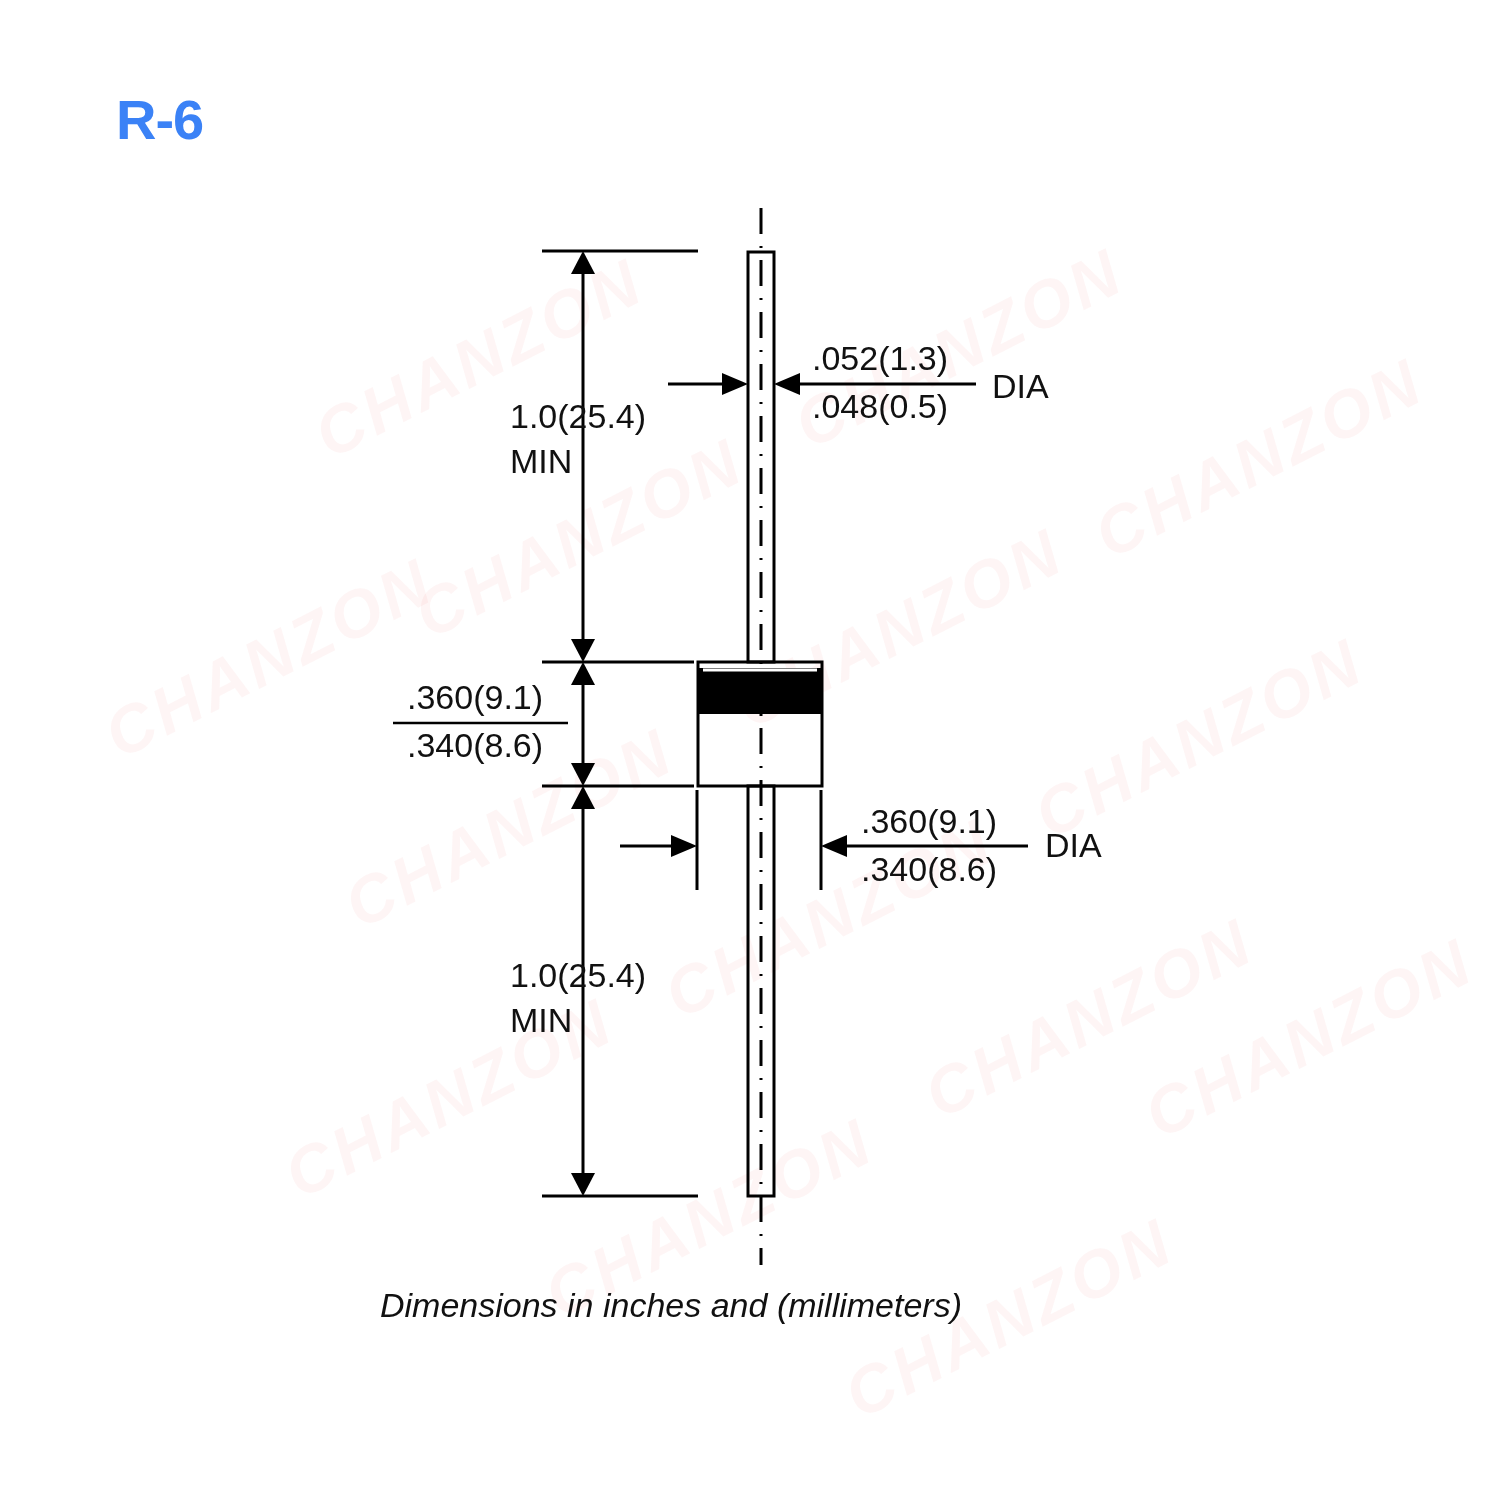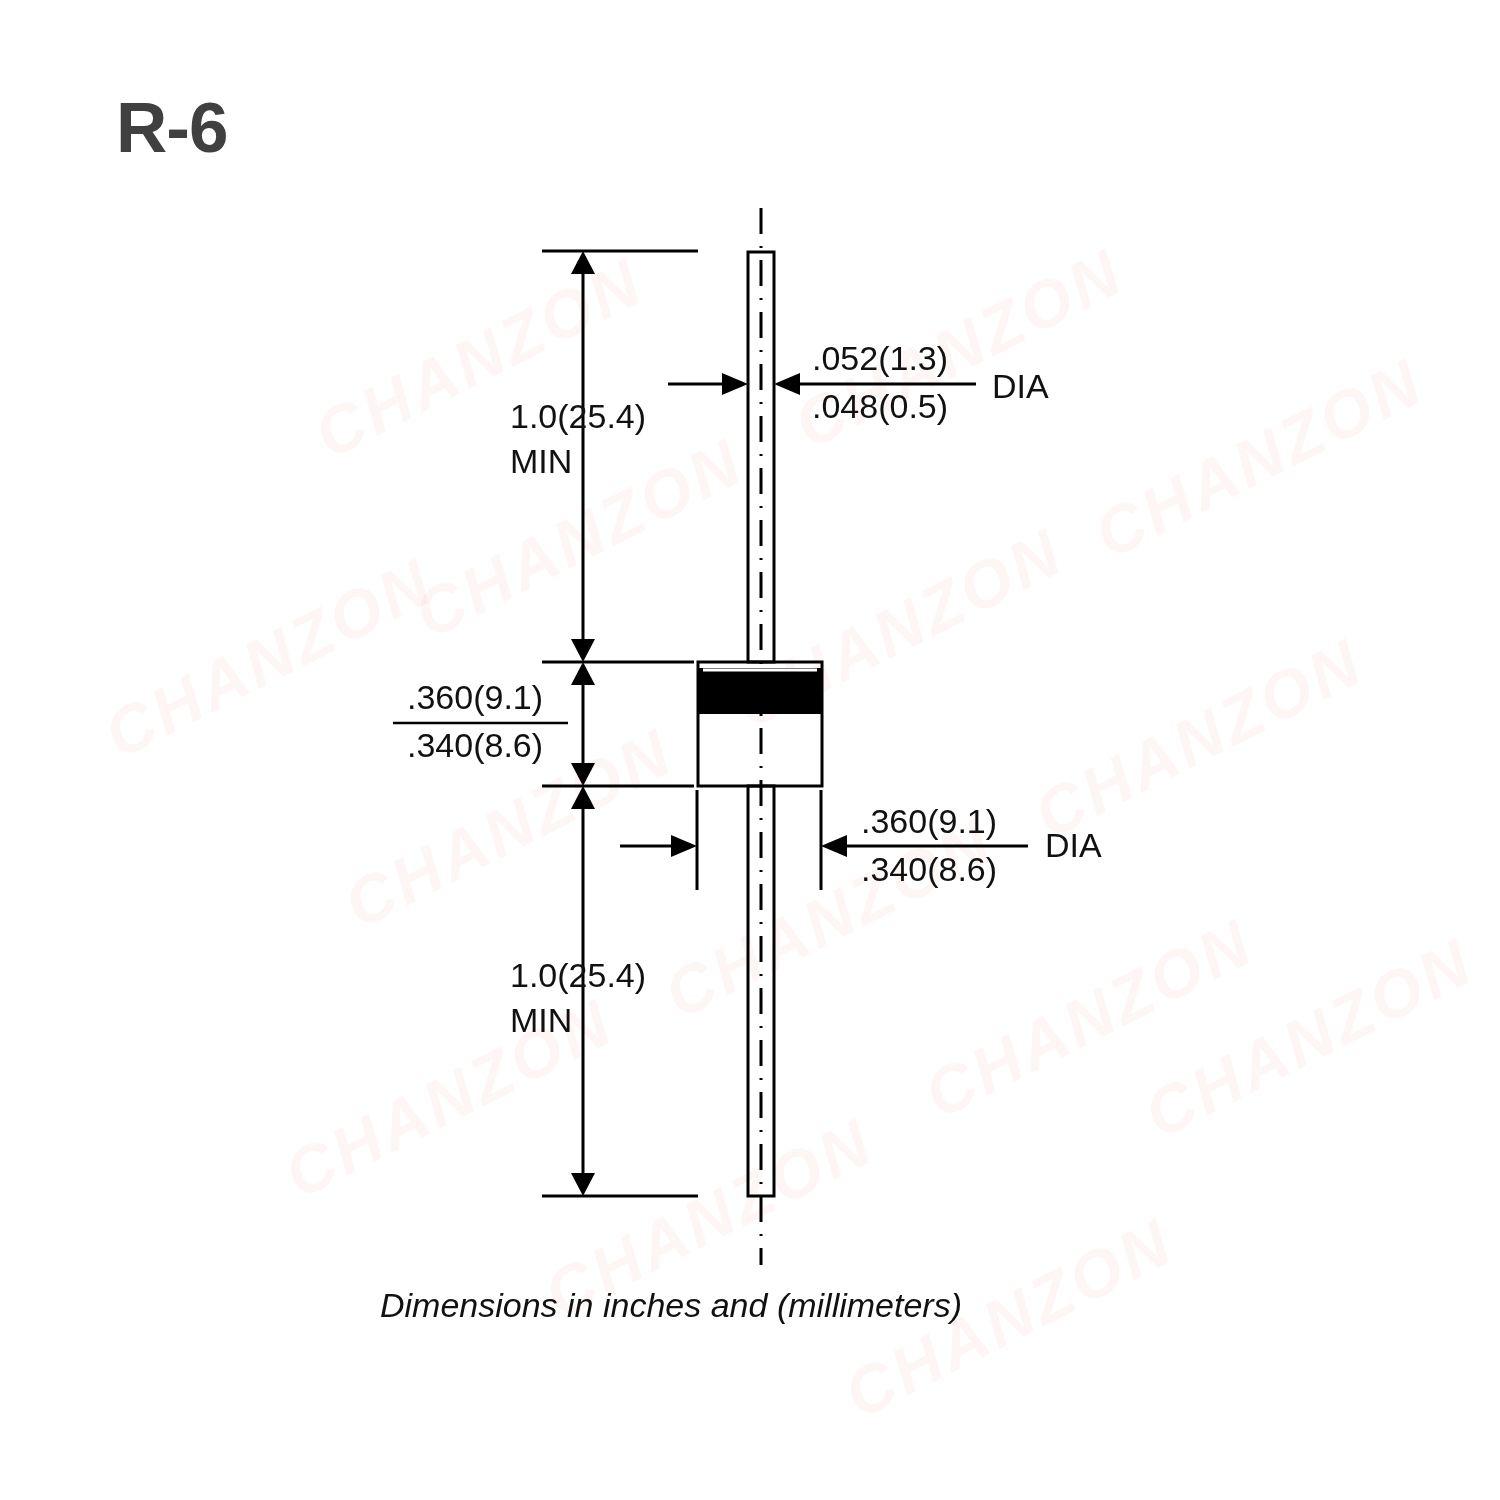--- a/index.html
+++ b/index.html
@@ -1,17 +1,17 @@
 <!DOCTYPE html>
 <html><head>
 <meta charset="utf-8">
 <style>
   html, body { margin:0; padding:0; background:#ffffff; }
   body { width:1500px; height:1500px; position:relative; overflow:hidden; font-family:"Liberation Sans", sans-serif; }
-  #title { position:absolute; left:116px; top:92px; font-size:71px; font-weight:bold; color:#404040; letter-spacing:-1px; line-height:1; }
+  #title { position:absolute; left:116px; top:92px; font-size:56px; font-weight:bold; color:#3b82f6; letter-spacing:-1px; line-height:1; }
   svg.drawing { position:absolute; left:0; top:0; width:1500px; height:1500px; }
   .lbl { position:absolute; font-size:34px; color:#111; line-height:1; white-space:nowrap; }
   .center { text-align:left; }
   .wm { position:absolute; font-size:66px; font-weight:bold; font-style:italic; color:rgba(235,120,120,0.07); transform:rotate(-27deg); white-space:nowrap; letter-spacing:4px; }
 </style>
 </head>
 <body>
 
 <div id="title">R-6</div>
 

